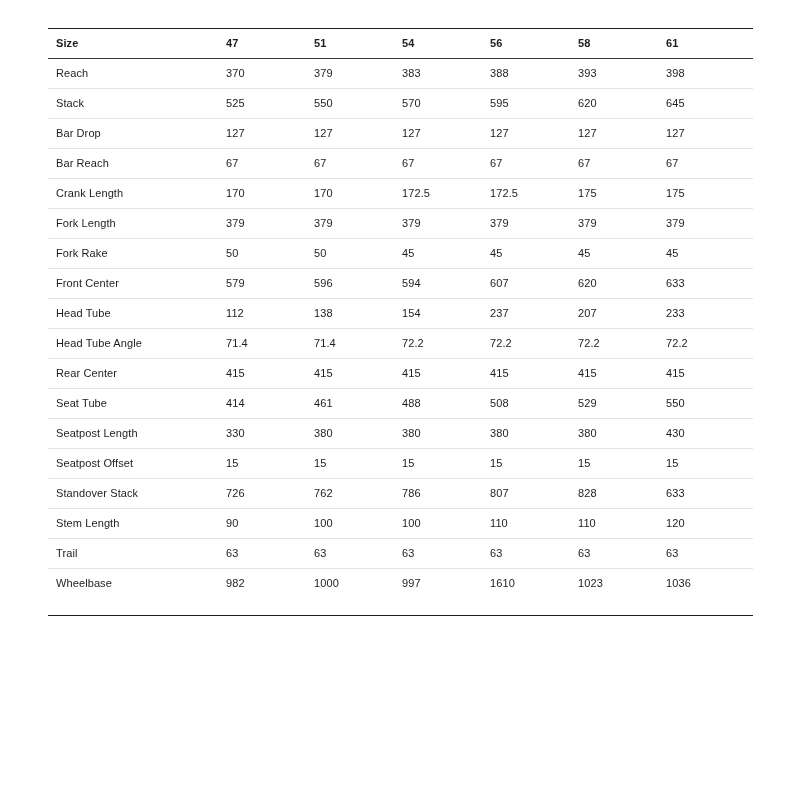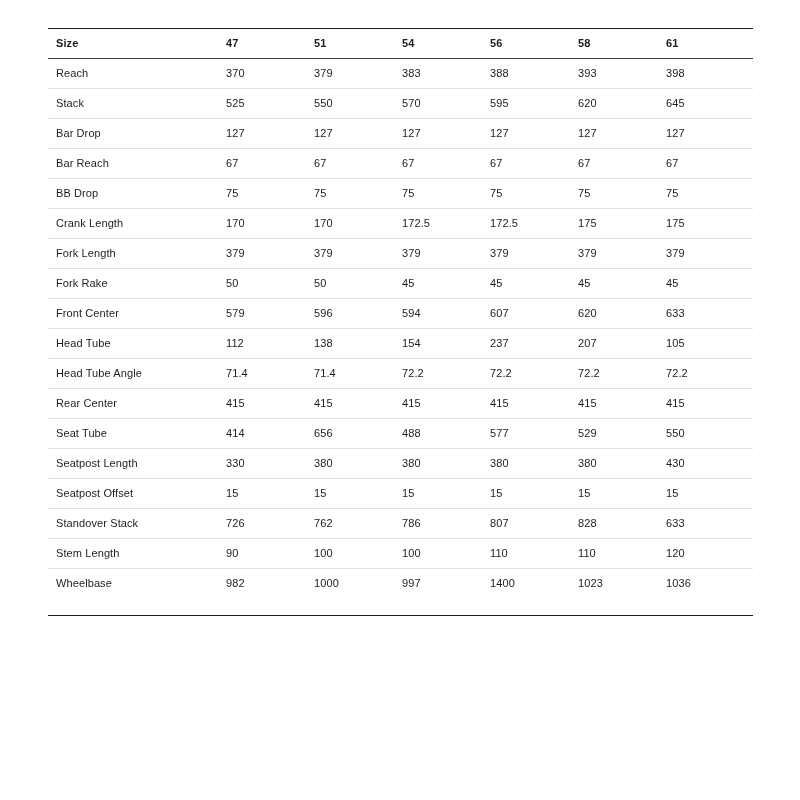--- a/index.html
+++ b/index.html
@@ -118,29 +118,20 @@
         <tr>
           <td>Bar Reach</td>
           <td>67</td>
           <td>67</td>
           <td>67</td>
           <td>67</td>
           <td>67</td>
           <td>67</td>
         </tr>
         <tr>
-          <td>BB Drop</td>
-          <td>75</td>
-          <td>75</td>
-          <td>75</td>
-          <td>75</td>
-          <td>75</td>
-          <td>75</td>
-        </tr>
-        <tr>
           <td>Crank Length</td>
           <td>170</td>
           <td>170</td>
           <td>172.5</td>
           <td>172.5</td>
           <td>175</td>
           <td>175</td>
         </tr>
         <tr>
           <td>Fork Length</td>
@@ -169,21 +160,21 @@
           <td>620</td>
           <td>633</td>
         </tr>
         <tr>
           <td>Head Tube</td>
           <td>112</td>
           <td>138</td>
           <td>154</td>
           <td>237</td>
           <td>207</td>
-          <td>105</td>
+          <td>233</td>
         </tr>
         <tr>
           <td>Head Tube Angle</td>
           <td>71.4</td>
           <td>71.4</td>
           <td>72.2</td>
           <td>72.2</td>
           <td>72.2</td>
           <td>72.2</td>
         </tr>
@@ -192,23 +183,23 @@
           <td>415</td>
           <td>415</td>
           <td>415</td>
           <td>415</td>
           <td>415</td>
           <td>415</td>
         </tr>
         <tr>
           <td>Seat Tube</td>
           <td>414</td>
-          <td>656</td>
+          <td>461</td>
           <td>488</td>
-          <td>577</td>
+          <td>508</td>
           <td>529</td>
           <td>550</td>
         </tr>
         <tr>
           <td>Seatpost Length</td>
           <td>330</td>
           <td>380</td>
           <td>380</td>
           <td>380</td>
           <td>380</td>
@@ -235,23 +226,32 @@
         <tr>
           <td>Stem Length</td>
           <td>90</td>
           <td>100</td>
           <td>100</td>
           <td>110</td>
           <td>110</td>
           <td>120</td>
         </tr>
         <tr>
+          <td>Trail</td>
+          <td>63</td>
+          <td>63</td>
+          <td>63</td>
+          <td>63</td>
+          <td>63</td>
+          <td>63</td>
+        </tr>
+        <tr>
           <td>Wheelbase</td>
           <td>982</td>
           <td>1000</td>
           <td>997</td>
-          <td>1400</td>
+          <td>1610</td>
           <td>1023</td>
           <td>1036</td>
         </tr>
       </tbody>
   </table>
 </div>
 
 </body></html>

